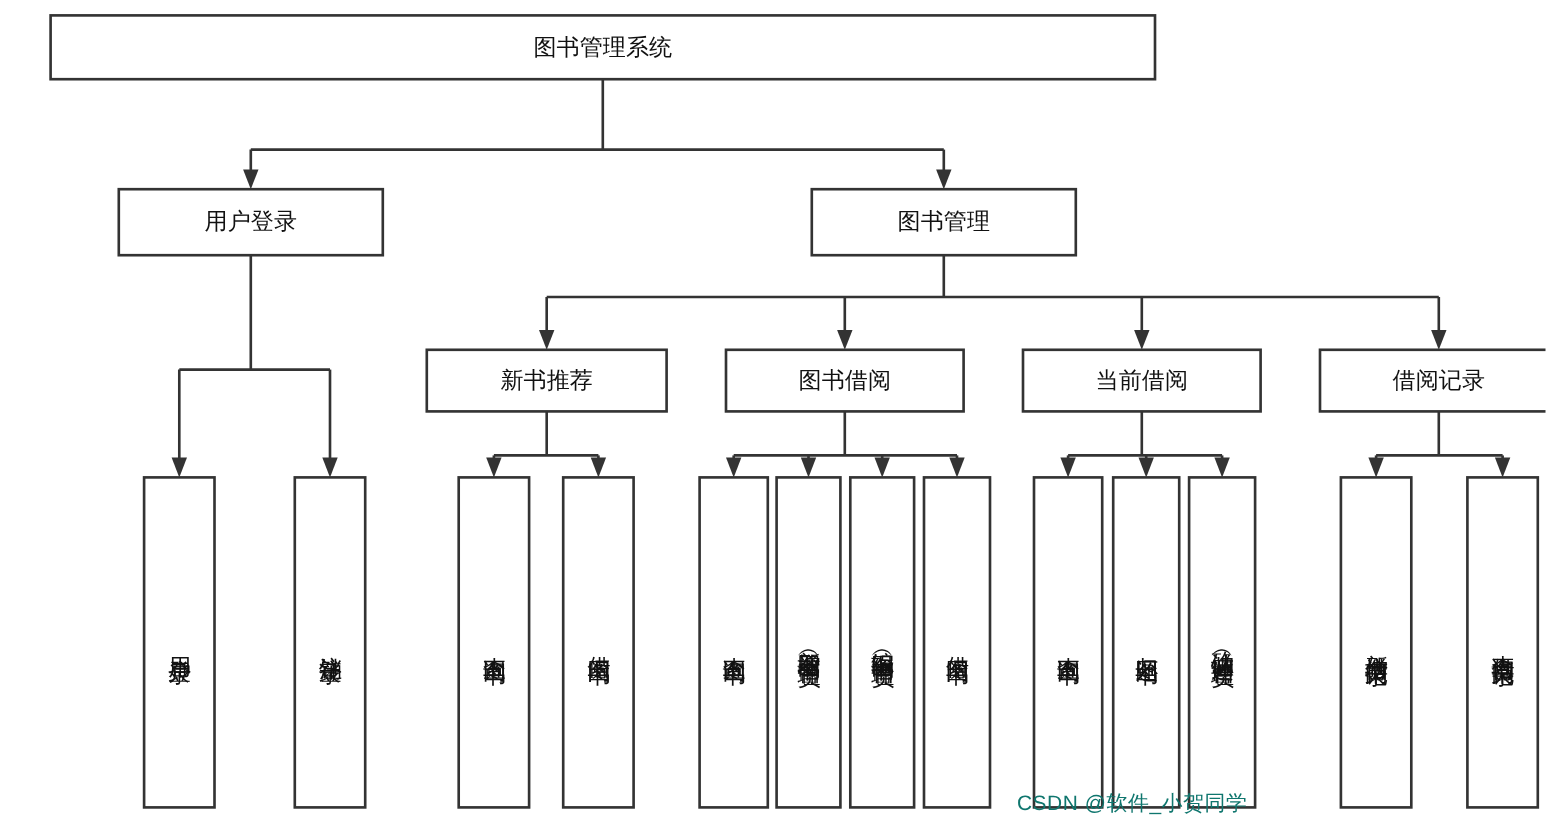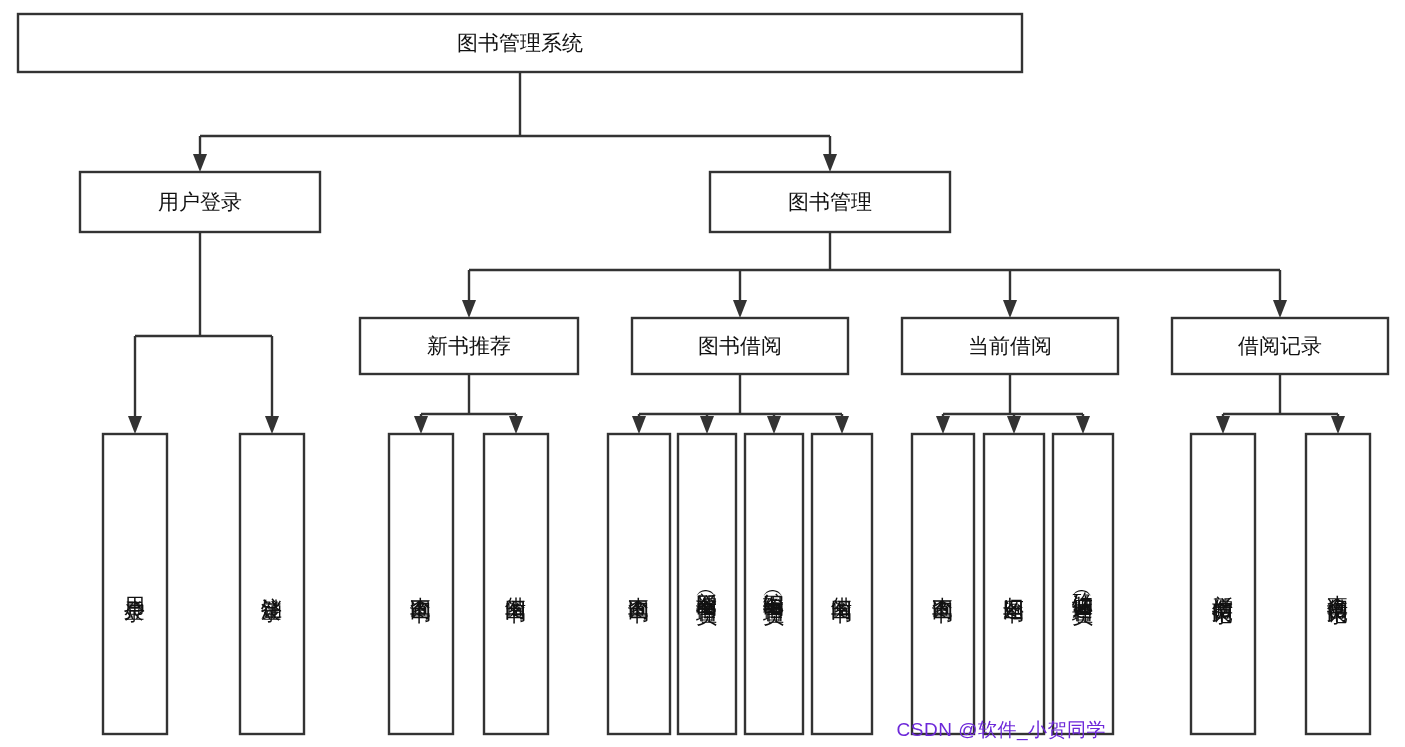--- a/index.html
+++ b/index.html
@@ -11,20 +11,21 @@
     width: 1405px;
     height: 747px;
     font-family: "Liberation Sans", "DejaVu Sans", sans-serif;
     overflow: hidden;
   }
   #diagram-root {
     position: relative;
     width: 1114px;
     height: 747px;
     background: #ffffff;
+    margin-left: 28px;
   }
   svg#tree-svg {
     position: absolute;
     left: 0;
     top: 0;
     width: 1405px;
     height: 747px;
   }
   .node-box {
     fill: #ffffff;
@@ -62,21 +63,21 @@
     justify-content: center;
     white-space: nowrap;
     pointer-events: none;
   }
   .watermark {
     position: absolute;
     right: 8px;
     bottom: 4px;
     font-family: "Liberation Sans", "DejaVu Sans", sans-serif;
     font-size: 19px;
-    color: #6d28d9;
+    color: #0f766e;
     letter-spacing: 0.5px;
     white-space: nowrap;
   }
 </style>
 </head>
 <body>
 
 <div id="diagram-root">
 
   <svg id="tree-svg" viewBox="0 0 1405 747">

